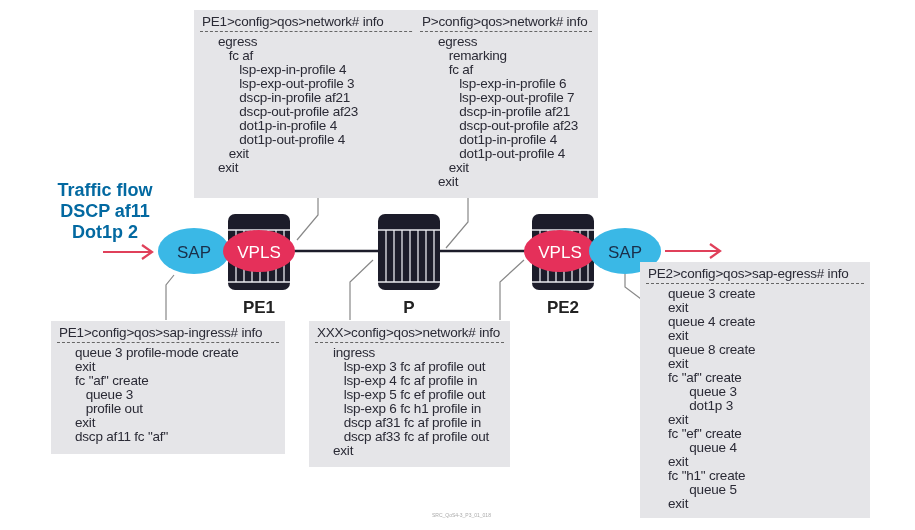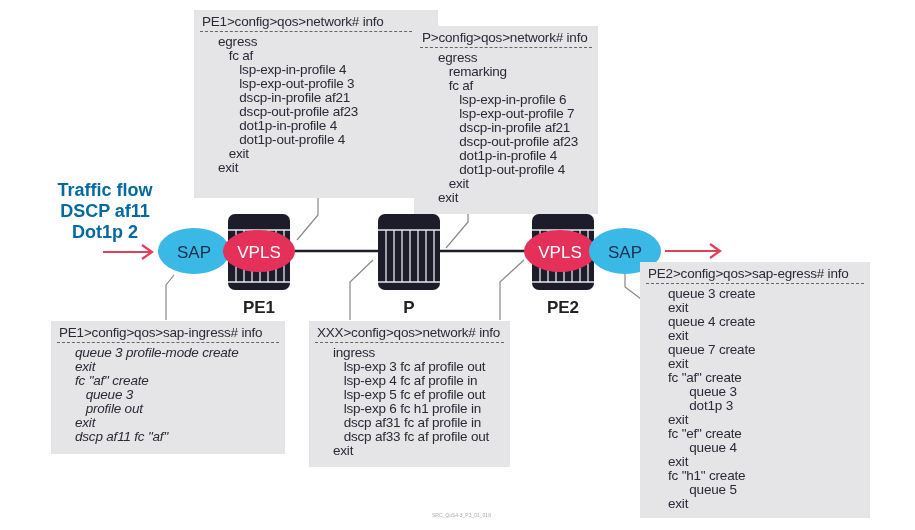--- a/index.html
+++ b/index.html
@@ -113,40 +113,40 @@
     <div class="line">      lsp-exp-out-profile 3</div>
     <div class="line">      dscp-in-profile af21</div>
     <div class="line">      dscp-out-profile af23</div>
     <div class="line">      dot1p-in-profile 4</div>
     <div class="line">      dot1p-out-profile 4</div>
     <div class="line">   exit</div>
     <div class="line">exit</div>
   </div>
 </div>
 
-<div class="box" style="left:414px; top:26px; width:184px; height:188px;">
+<div class="box" style="left:414px; top:10px; width:184px; height:188px;">
   <div class="hdr">P&gt;config&gt;qos&gt;network# info</div>
   <div style="padding-left:18px;">
     <div class="line">egress</div>
     <div class="line">   remarking</div>
     <div class="line">   fc af</div>
     <div class="line">      lsp-exp-in-profile 6</div>
     <div class="line">      lsp-exp-out-profile 7</div>
     <div class="line">      dscp-in-profile af21</div>
     <div class="line">      dscp-out-profile af23</div>
     <div class="line">      dot1p-in-profile 4</div>
     <div class="line">      dot1p-out-profile 4</div>
     <div class="line">   exit</div>
     <div class="line">exit</div>
   </div>
 </div>
 
 <div class="box" style="left:51px; top:321px; width:234px; height:133px;">
   <div class="hdr">PE1&gt;config&gt;qos&gt;sap-ingress# info</div>
-  <div style="padding-left:18px;font-style:italic;">
+  <div style="padding-left:18px;">
     <div class="line">queue 3 profile-mode create</div>
     <div class="line">exit</div>
     <div class="line">fc "af" create</div>
     <div class="line">   queue 3</div>
     <div class="line">   profile out</div>
     <div class="line">exit</div>
     <div class="line">dscp af11 fc "af"</div>
   </div>
 </div>
 
@@ -164,21 +164,21 @@
   </div>
 </div>
 
 <div class="box" style="left:640px; top:262px; width:230px; height:256px;">
   <div class="hdr">PE2&gt;config&gt;qos&gt;sap-egress# info</div>
   <div style="padding-left:22px;">
     <div class="line">queue 3 create</div>
     <div class="line">exit</div>
     <div class="line">queue 4 create</div>
     <div class="line">exit</div>
-    <div class="line">queue 7 create</div>
+    <div class="line">queue 8 create</div>
     <div class="line">exit</div>
     <div class="line">fc "af" create</div>
     <div class="line">      queue 3</div>
     <div class="line">      dot1p 3</div>
     <div class="line">exit</div>
     <div class="line">fc "ef" create</div>
     <div class="line">      queue 4</div>
     <div class="line">exit</div>
     <div class="line">fc "h1" create</div>
     <div class="line">      queue 5</div>

